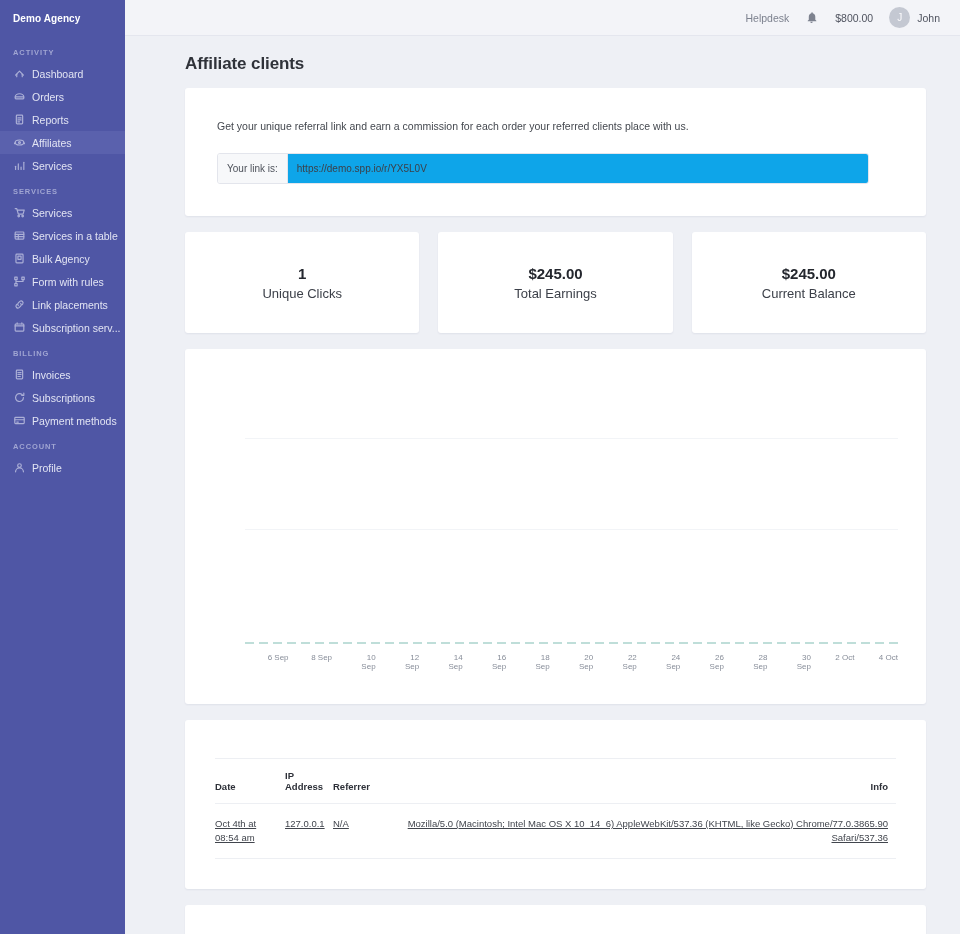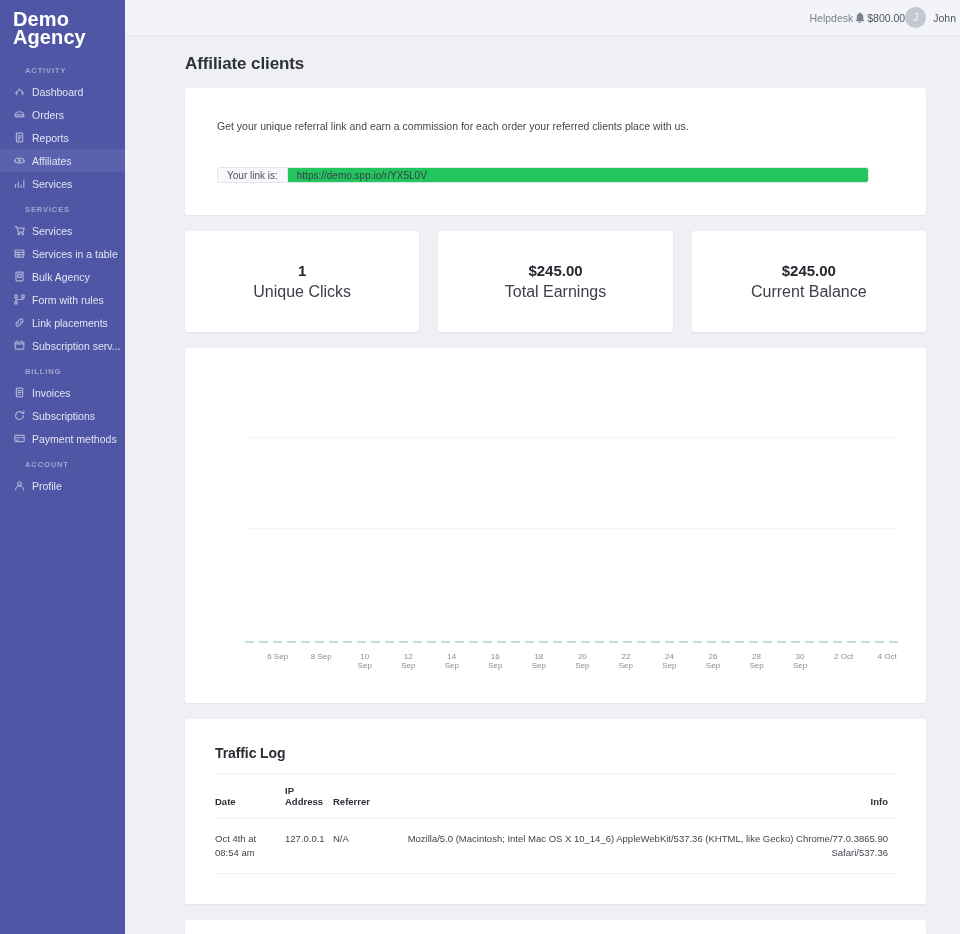--- a/index.html
+++ b/index.html
@@ -13,27 +13,27 @@
 
   
   #sidebar {
     width: 125px; min-width: 125px; height: 934px;
     background: #4f56a5;
     color: #fff;
     padding-top: 0;
     overflow: hidden;
   }
   .brand {
-    font-size: 20px; font-weight: bold; color: #fff;
+    font-size: 10px; font-weight: bold; color: #fff;
     padding: 10px 0 10px 13px; letter-spacing: .1px;
     line-height: 18px;
   }
   .nav-group-label {
     font-size: 7.5px; letter-spacing: .9px; font-weight: bold;
-    color: #a0a5d2; padding: 10px 0 5px 25px; text-transform: uppercase;
+    color: #a0a5d2; padding: 10px 0 5px 13px; text-transform: uppercase;
   }
   .nav-item {
     display: flex; align-items: center;
     height: 23px; padding-left: 13px; gap: 7px;
     font-size: 10.5px; color: #e2e4f3; cursor: pointer;
     white-space: nowrap; overflow: hidden;
   }
   .nav-item.active { background: #5a61ad; }
   .nav-item .ico {
     width: 12px; height: 12px; flex: 0 0 12px;
@@ -44,21 +44,21 @@
      stroke: #cfd2ea; stroke-width: 1.5; stroke-linecap: round; stroke-linejoin: round; }
   .nav-label { overflow: hidden; text-overflow: ellipsis; }
 
   
   #main { flex: 1; height: 934px; overflow: hidden; background: #eef0f5; }
 
   
   #topbar {
     height: 36px; background: #f3f4f8; display: flex;
     align-items: center; justify-content: flex-end;
-    padding-right: 4px; 
+    padding-right: 20px; gap: 16px;
     border-bottom: 1px solid #e4e6ee;
   }
   .tb-link { font-size: 10.5px; color: #7d828f; cursor: pointer; }
   .tb-bal  { font-size: 10.5px; color: #4f535f; }
   .bell { width: 14px; height: 14px; cursor: pointer; display:block; }
   .bell svg { width: 13px; height: 13px; fill: #7d828f; display:block; }
   .user { display: flex; align-items: center; gap: 7px; cursor: pointer; }
   .avatar {
     width: 21px; height: 21px; border-radius: 50%;
     background: #c4c8d2; color: #fbfbfd;
@@ -74,77 +74,77 @@
   }
   .card {
     background: #fff; border-radius: 3px;
     box-shadow: 0 1px 2px rgba(30,40,80,.07);
   }
 
   
   .ref-card { padding: 30px 48px 32px 32px; }
   .ref-desc { font-size: 10.5px; color: #44484f; line-height: 16px; }
   .link-row {
-    margin-top: 33px; display: flex; height: 16px;
+    margin-top: 19px; display: flex; height: 31px;
     border: 1px solid #e3e5ec; border-radius: 3px; overflow: hidden;
     max-width: 652px;
   }
   .link-addon {
     background: #f7f8fa; border-right: 1px solid #e3e5ec;
     font-size: 10px; color: #4e525b;
     display: flex; align-items: center; padding: 0 9px;
   }
   .link-val {
-    flex: 1; background: #22c55e; font-size: 10px; color: #3c4049;
+    flex: 1; background: #0ea5e9; font-size: 10px; color: #3c4049;
     display: flex; align-items: center; padding: 0 9px;
     border: none; outline: none;
     font-family: "Liberation Sans", "DejaVu Sans", sans-serif;
   }
 
   
   .stats { display: flex; gap: 19px; margin-top: 16px; }
   .stat { flex: 1; background: #fff; border-radius: 3px;
     box-shadow: 0 1px 2px rgba(30,40,80,.07);
     height: 101px; display: flex; flex-direction: column;
     align-items: center; justify-content: center; gap: 4px; }
   .stat-val { font-size: 15px; font-weight: bold; color: #24272e; }
-  .stat-lbl { font-size: 16px; color: #3c4049; }
+  .stat-lbl { font-size: 13px; color: #3c4049; }
 
   
   .chart-card { margin-top: 16px; padding: 0; height: 355px; position: relative; }
   .chart-area { position: absolute; left: 60px; right: 28px; top: 20px; height: 310px; }
   .plot { position: absolute; left: 0; right: 0; top: 0; bottom: 35px; }
   .gridline { position: absolute; left: 0; right: 0; height: 1px; background: #f2f4f7; }
   .baseline {
     position: absolute; left: 0; right: 0; bottom: 0; height: 2px;
     background: repeating-linear-gradient(to right,
       #bfded9 0px, #bfded9 9px, transparent 9px, transparent 14px);
   }
   .bars { position: absolute; left: 0; right: 0; top: 0; bottom: 0;
           display: flex; align-items: flex-end; }
   .barslot { flex: 1; display: flex; justify-content: center; align-items: flex-end;
              height: 100%; }
   .stack { width: 15px; display: flex; flex-direction: column; justify-content: flex-end; }
   .seg { width: 100%; }
   .xaxis { position: absolute; left: 0; right: 0; bottom: 8px; display: flex; }
-  .xtick { flex: 1; text-align: center; font-size: 8px; color: #878d99; }
+  .xtick { flex: 1; text-align: right; font-size: 8px; color: #878d99; }
 
   
   .log-card { margin-top: 16px; padding: 26px 30px 30px 30px; }
   .log-title { font-size: 14px; font-weight: bold; color: #2b2e35; letter-spacing: -.1px; }
   table.log { width: 100%; border-collapse: collapse; margin-top: 12px; }
   table.log th {
     font-size: 9.5px; font-weight: bold; color: #2d3038;
     text-align: left; padding: 11px 8px 11px 0;
     border-top: 1px solid #edeff3; border-bottom: 1px solid #edeff3;
     vertical-align: bottom;
   }
   table.log td {
     font-size: 9.5px; color: #41454d; padding: 13px 8px 13px 0;
-    border-bottom: 1px solid #edeff3; vertical-align: top; line-height: 14px;
+    border-bottom: 1px solid #edeff3; vertical-align: top; line-height: 14px; text-decoration: underline;
   }
   .ta-right { text-align: right !important; }
 
   .sales-card { margin-top: 16px; padding: 56px 32px 44px 32px; }
 </style>
 </head>
 <body>
 
 <div id="app">
 
@@ -476,21 +476,20 @@
               <div class="xtick">30 Sep</div>
               <div class="xtick"></div>
               <div class="xtick">2 Oct</div>
               <div class="xtick"></div>
               <div class="xtick">4 Oct</div>
             </div>
         </div>
       </div>
 
       <div class="card log-card">
-        <div class="log-title">Traffic Log</div>
         <table class="log">
           <thead>
             <tr>
               <th style="width:70px">Date</th>
               <th style="width:48px">
                 <span>IP</span><br>
                 <span>Address</span>
               </th>
               <th style="width:62px">Referrer</th>
               <th class="ta-right">Info</th>

